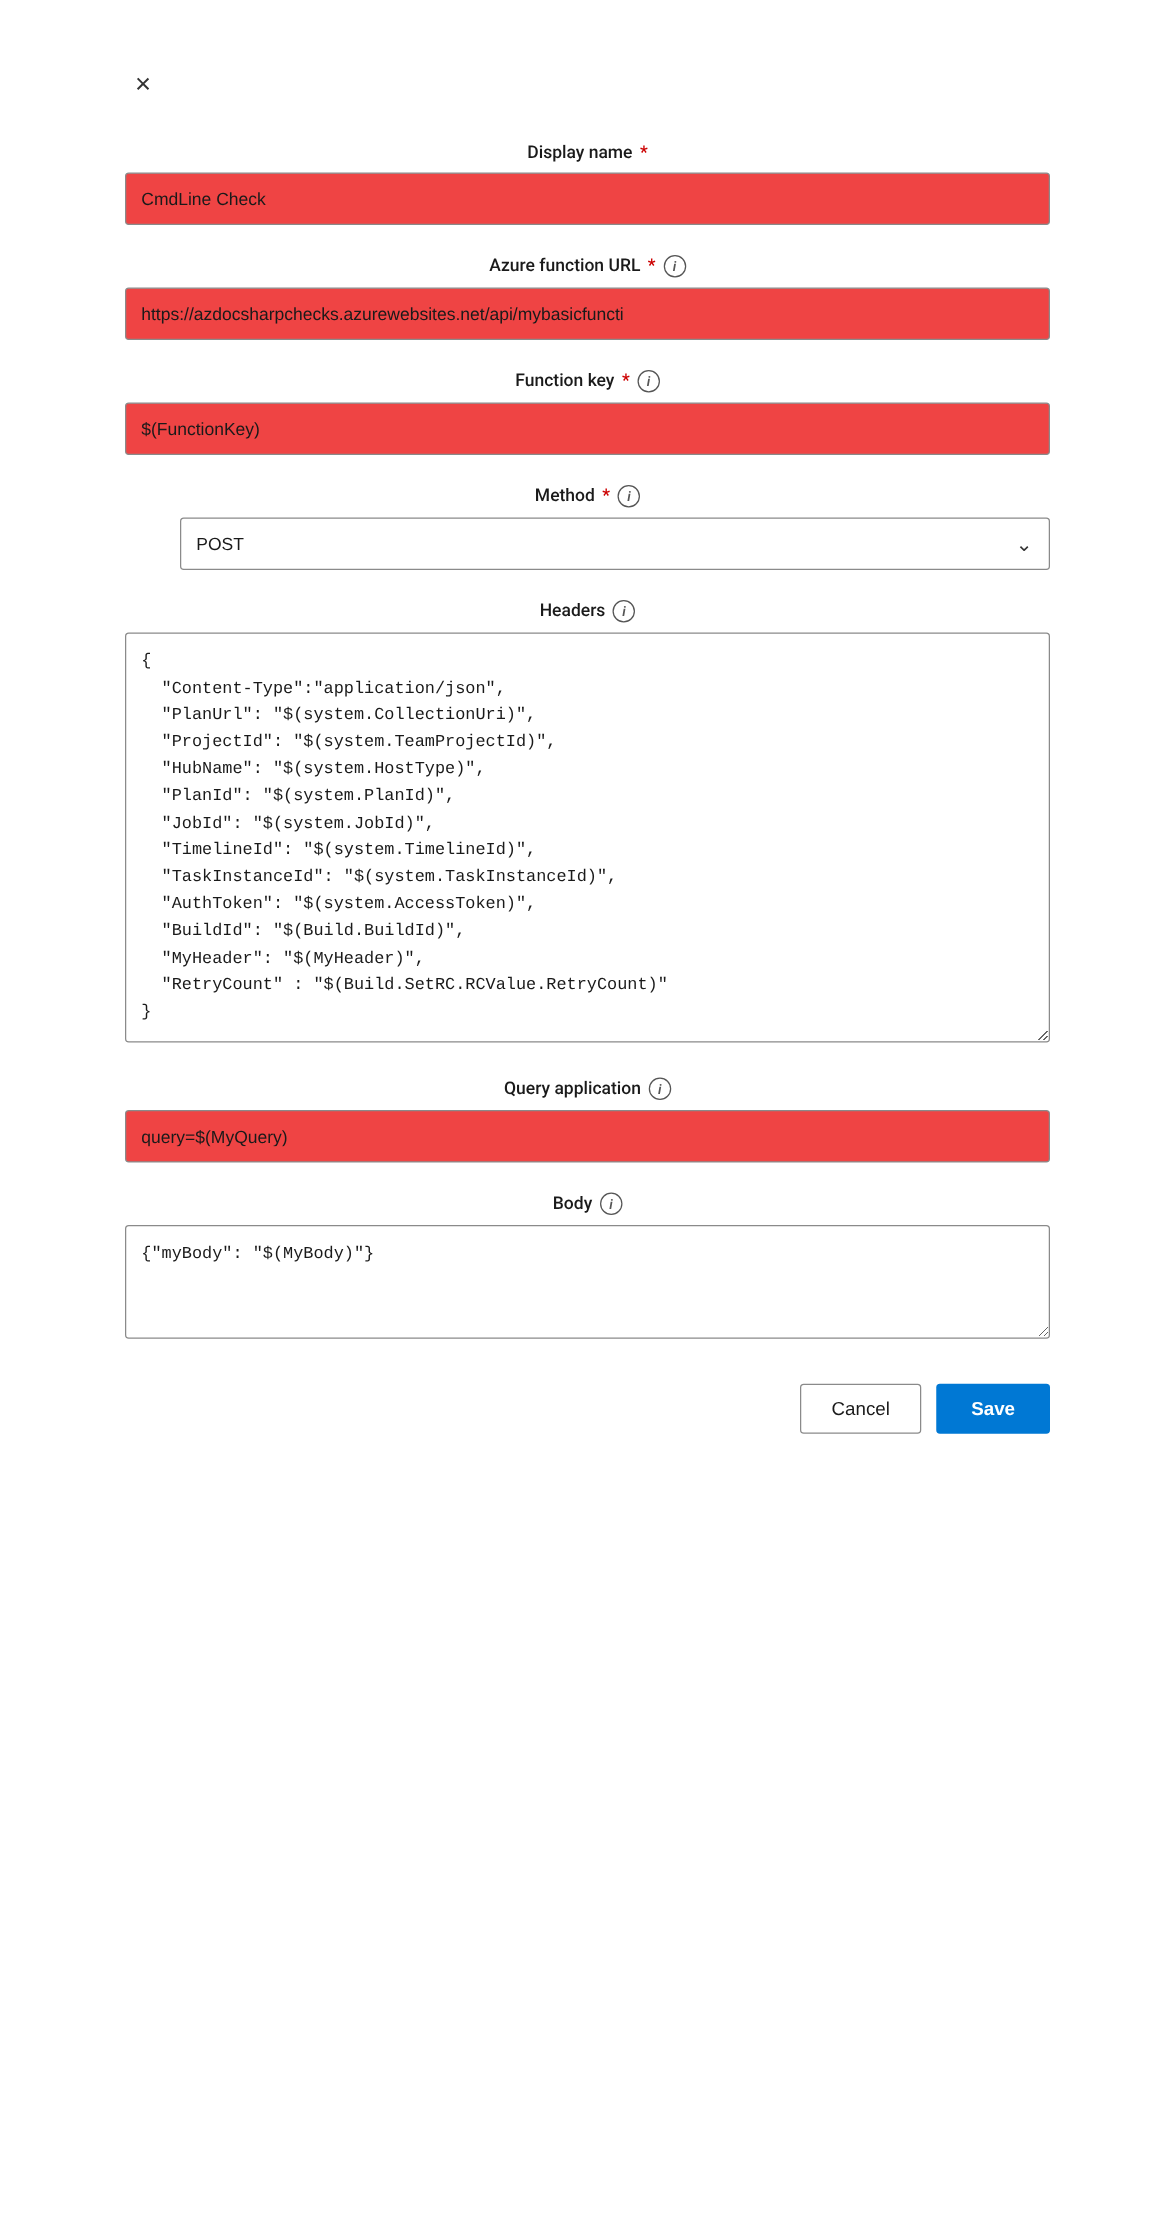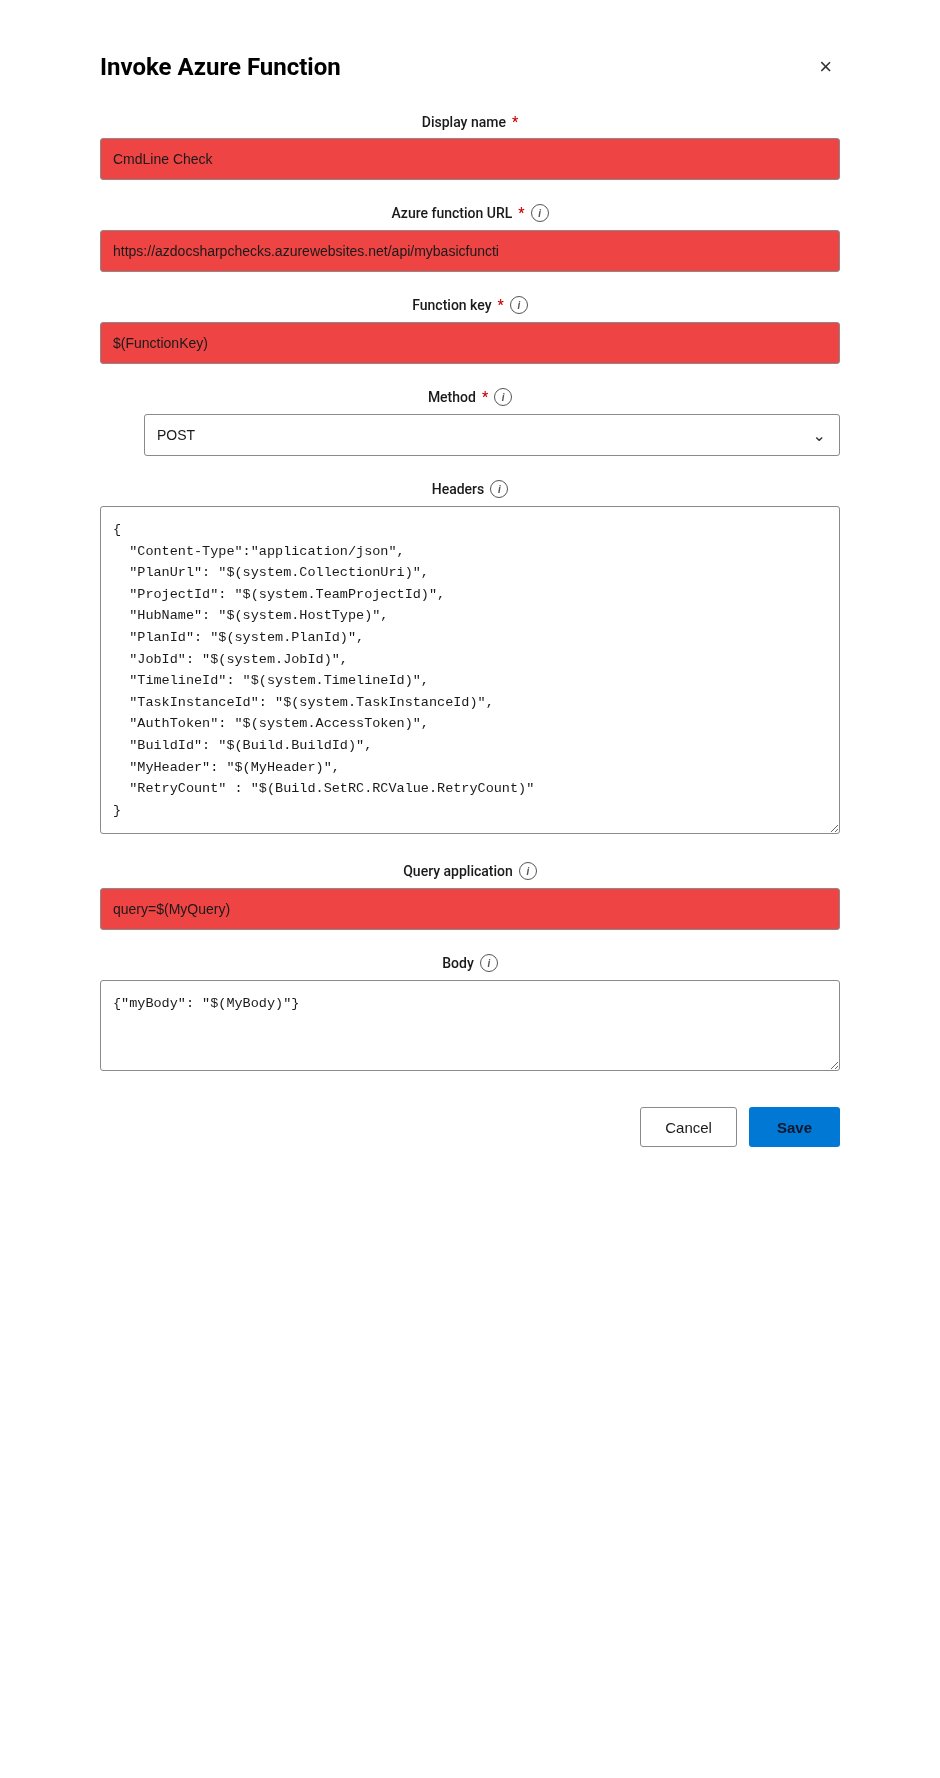--- a/index.html
+++ b/index.html
@@ -163,31 +163,30 @@
     }
 
     .btn-save {
       height: 40px;
       padding: 0 28px;
       border: none;
       border-radius: 3px;
       background: #0078d4;
       font-size: 15px;
       font-weight: 600;
-      color: #0f172a;
+      color: #ffffff;
       cursor: pointer;
     }
   </style>
 </head>
 <body>
 
 <div class="dialog">
 
   <div class="dialog-header">
-    <h1 class="dialog-title">Invoke Azure Function</h1>
     <button class="close-btn">×</button>
   </div>
 
   <div class="form-group">
     <div class="form-label">
       <span>Display name</span>
       <span class="required-star">*</span>
     </div>
     <input class="form-input" type="text" value="CmdLine Check" style="">
   </div>

